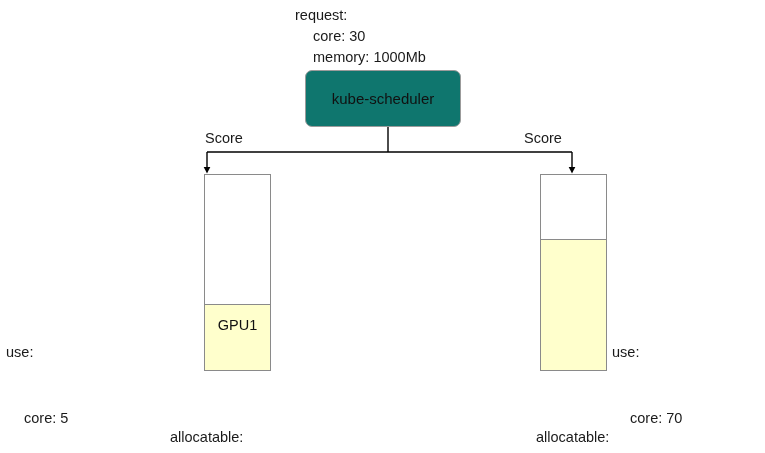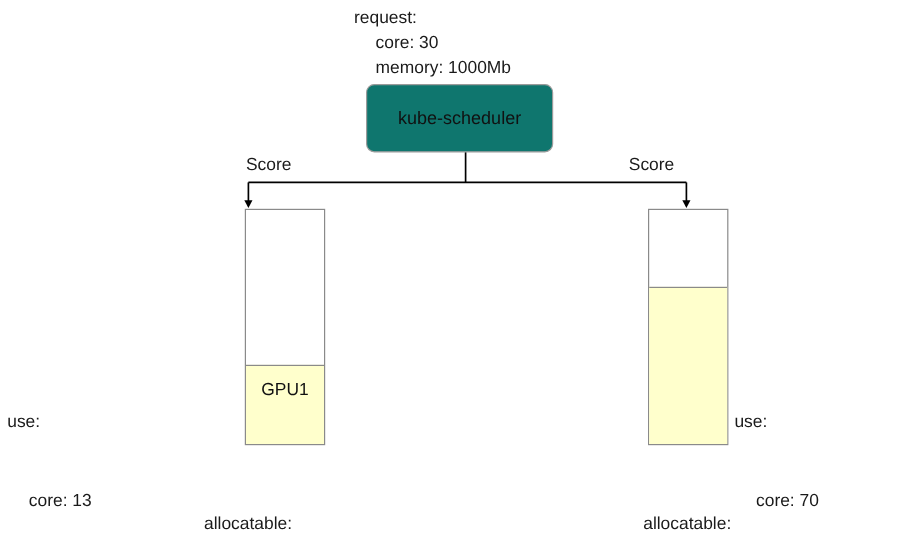--- a/index.html
+++ b/index.html
@@ -122,21 +122,21 @@
   <div class="txt" style="left:205px; top:128px;">Score</div>
   <div class="txt" style="left:524px; top:128px;">Score</div>
 
   <div class="node-bar" style="left:184px; top:174px; height:197px;margin-left:20px;">
     <div class="bar-fill" style="height:66px;"></div>
     <div class="bar-label" style="top:142px;">GPU1</div>
   </div>
 
   <div class="block" style="left:6px; top:297px;">
     <span class="ln">use:</span>
-    <span class="ln ind">core: 13</span>
+    <span class="ln ind">core: 5</span>
     
   </div>
 
   <div class="block" style="left:170px; top:382px;">
     <span class="ln">allocatable:</span>
     
     
   </div>
 
   <div class="node-bar" style="left:540px; top:174px; height:197px;">

